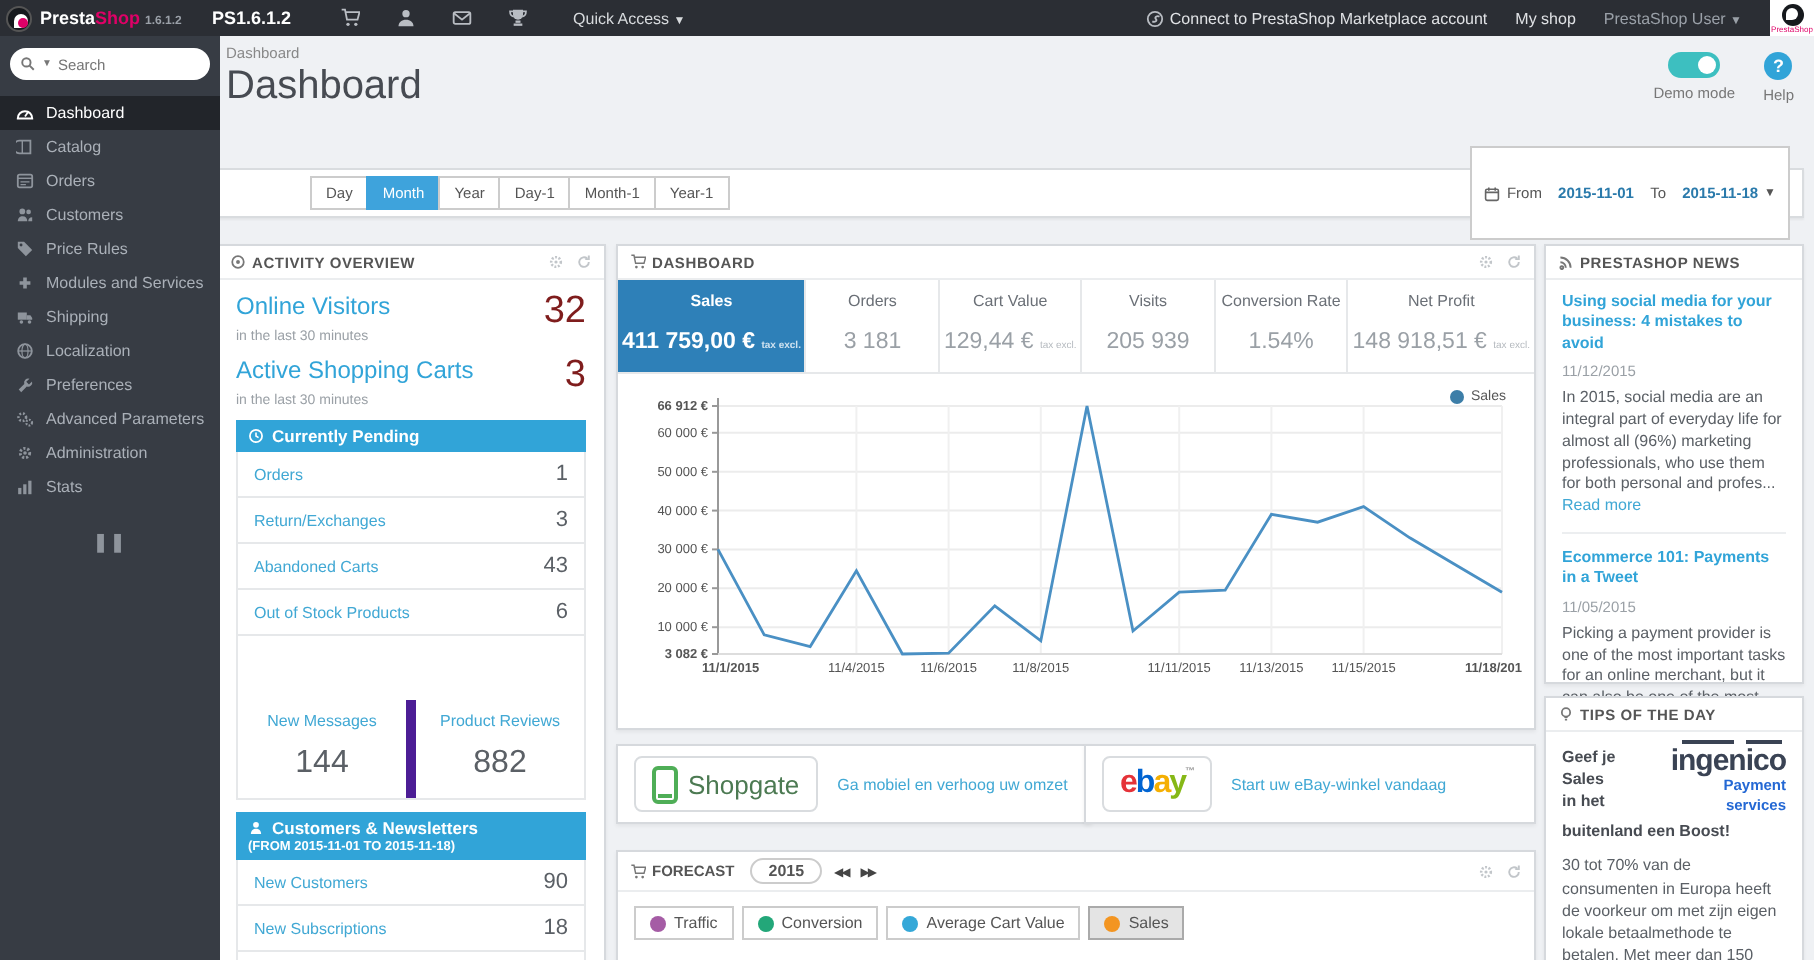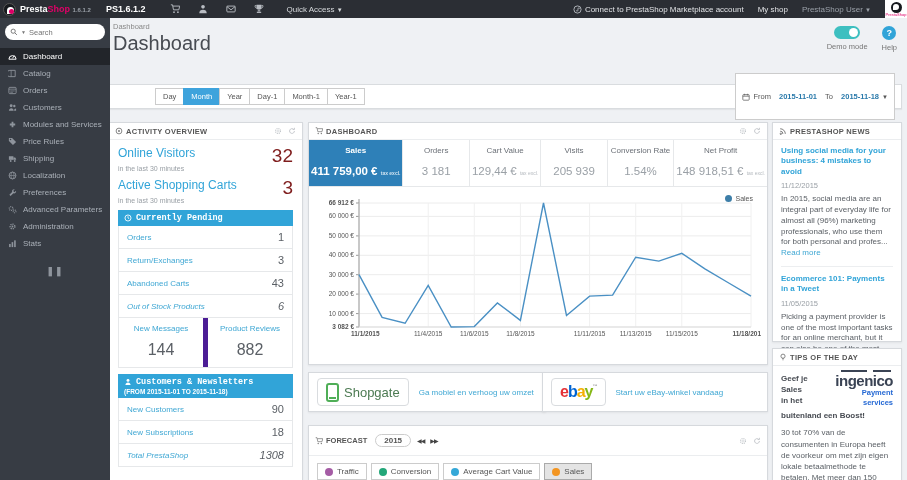--- a/index.html
+++ b/index.html
@@ -72,30 +72,30 @@
   .hd-tools svg { width:8px; height:8px; stroke:#c2c6ca; fill:none; cursor:pointer; }
 
   
   #activity-panel { left:5px; top:104px; width:195px; height:600px; }
   .act-body { padding:6px 9px; }
   .metric { display:flex; align-items:flex-start; }
   .metric .m-label { font-size:12px; color:#31a4d8; line-height:14px; }
   .metric .m-val { margin-left:auto; font-size:19px; color:#7f1d1d; font-weight:300; line-height:19px; }
   .m-sub { font-size:7px; color:#9aa0a6; margin:0 0 6px 0; }
   .blue-hd { background:#31a4d8; color:#fff; padding:3px 6px; margin-top:6px; }
-  .blue-hd .bh-title { font-size:8.5px; font-weight:bold; display:flex; align-items:center; gap:4px;font-family:Liberation Mono, monospace; }
+  .blue-hd .bh-title { font-size:8.5px; font-weight:bold; display:flex; align-items:center; gap:4px; }
   .blue-hd svg { width:8px; height:8px; stroke:#fff; fill:none; }
   .blue-hd .bh-sub { font-size:6.5px; font-weight:bold; margin-top:1px; }
   .rows { border:1px solid #e6e8ea; border-top:none; }
   .a-row { display:flex; align-items:center; padding:5px 8px; border-bottom:1px solid #e6e8ea; cursor:pointer; }
-  .a-row:last-child { border-bottom:none;font-style:italic; }
+  .a-row:last-child { border-bottom:none; }
   .a-row .r-label { font-size:8px; color:#41a8d4; }
   .a-row .r-val { margin-left:auto; font-size:11px; color:#5b6066; }
   .notif-grid { display:flex; border:1px solid #e6e8ea; border-top:none; }
-  .notif-cell { flex:1; text-align:center; padding:6px 2px 8px 2px; cursor:pointer; }
+  .notif-cell { flex:1; text-align:center; padding:6px 2px 8px 2px; cursor:pointer;margin-top:32px; }
   .notif-cell + .notif-cell { border-left:5px solid #4c1d95; }
   .notif-cell .n-label { font-size:8px; color:#41a8d4; }
   .notif-cell .n-val { font-size:16px; color:#5b6066; margin-top:8px; font-weight:300; }
 
   
   #dash-panel { left:205px; top:104px; width:460px; height:243px; }
   .kpi-row { display:flex; border-bottom:1px solid #e6e8ea; }
   .kpi { flex:1; text-align:center; padding:6px 2px 9px 2px; border-right:1px solid #e6e8ea; cursor:pointer; }
   .kpi:last-child { border-right:none; }
   .kpi .k-label { font-size:8px; color:#6b7077; }
@@ -116,21 +116,21 @@
   .logo-badge { border:1px solid #d9dcdf; border-radius:4px; background:#fff; height:28px; display:flex; align-items:center; padding:0 8px; gap:5px; }
   .shopgate-phone { width:13px; height:19px; border:2px solid #4fae57; border-radius:3px; position:relative; }
   .shopgate-phone::after { content:""; position:absolute; left:1px; right:1px; bottom:1px; height:2px; background:#4fae57; }
   .shopgate-text { font-size:13px; color:#4c7a52; font-weight:normal; }
   .ebay-text { font-size:16px; font-weight:bold; letter-spacing:-1px; }
   .ebay-tm { font-size:5px; color:#999; vertical-align:top; }
   .mod-link { font-size:8px; color:#41a8d4; cursor:pointer; }
 
   
   #forecast-panel { left:205px; top:407px; width:460px; height:120px; }
-  .fc-hd { display:flex; align-items:center; height:30px; padding:0 6px; border-bottom:1px solid #ebedef; }
+  .fc-hd { display:flex; align-items:center; height:20px; padding:0 6px; border-bottom:1px solid #ebedef; }
   .fc-title { font-size:7.5px; font-weight:bold; color:#555; display:flex; align-items:center; gap:3px; }
   .fc-title svg { width:8px; height:8px; fill:#777; stroke:#777; }
   .year-pill { margin-left:8px; border:1px solid #ccc; border-radius:8px; padding:1px 8px; font-size:8px; font-weight:bold; color:#555; background:#fff; cursor:pointer; }
   .fc-nav { margin-left:6px; display:flex; gap:6px; }
   .fc-nav span { font-size:6px; color:#444; cursor:pointer; letter-spacing:-1px; }
   .fc-legend { display:flex; gap:4px; padding:7px 8px; }
   .lg-btn { display:flex; align-items:center; gap:4px; border:1px solid #ccc; background:#fff; padding:3px 7px; font-size:8px; color:#555; cursor:pointer; font-family:"Liberation Sans",sans-serif; }
   .lg-btn.selected { background:#e4e4e4; border-color:#aaa; }
   .lg-dot { width:8px; height:8px; border-radius:50%; }
 
@@ -245,30 +245,30 @@
   <div class="nav-item">
       <svg viewBox="0 0 10 10">
         <circle cx="3.5" cy="3" r="1.6" stroke="none"></circle>
         <circle cx="7" cy="3.3" r="1.3" stroke="none"></circle>
         <path d="M1 8.5c0-1.8 1.2-2.8 2.7-2.8S6.3 6.7 6.3 8.5zM6.8 8.5c0-1.4.7-2.3 2.2-2.3v2.3z" stroke="none"></path>
       </svg>
       <span>Customers</span>
     </div>
   <div class="nav-item">
       <svg viewBox="0 0 10 10">
-        <path d="M2 4h2V2h2v2h2v2H6v2H4V6H2z" stroke="none"></path>
-      </svg>
-      <span>Modules and Services</span>
-    </div>
-  <div class="nav-item">
-      <svg viewBox="0 0 10 10">
         <path d="M1 1h3.5L9 5.5 5.5 9 1 4.5z" stroke="none"></path>
         <circle cx="2.8" cy="2.8" r=".8" fill="#373c44" stroke="none"></circle>
       </svg>
       <span>Price Rules</span>
+    </div>
+  <div class="nav-item">
+      <svg viewBox="0 0 10 10">
+        <path d="M2 4h2V2h2v2h2v2H6v2H4V6H2z" stroke="none"></path>
+      </svg>
+      <span>Modules and Services</span>
     </div>
   <div class="nav-item">
       <svg viewBox="0 0 10 10">
         <rect x="1" y="2.5" width="5" height="4" stroke="none"></rect>
         <path d="M6 4h2l1 1.5v1H6z" stroke="none"></path>
         <circle cx="3" cy="7.8" r="1" stroke="none"></circle>
         <circle cx="7.5" cy="7.8" r="1" stroke="none"></circle>
       </svg>
       <span>Shipping</span>
     </div>

